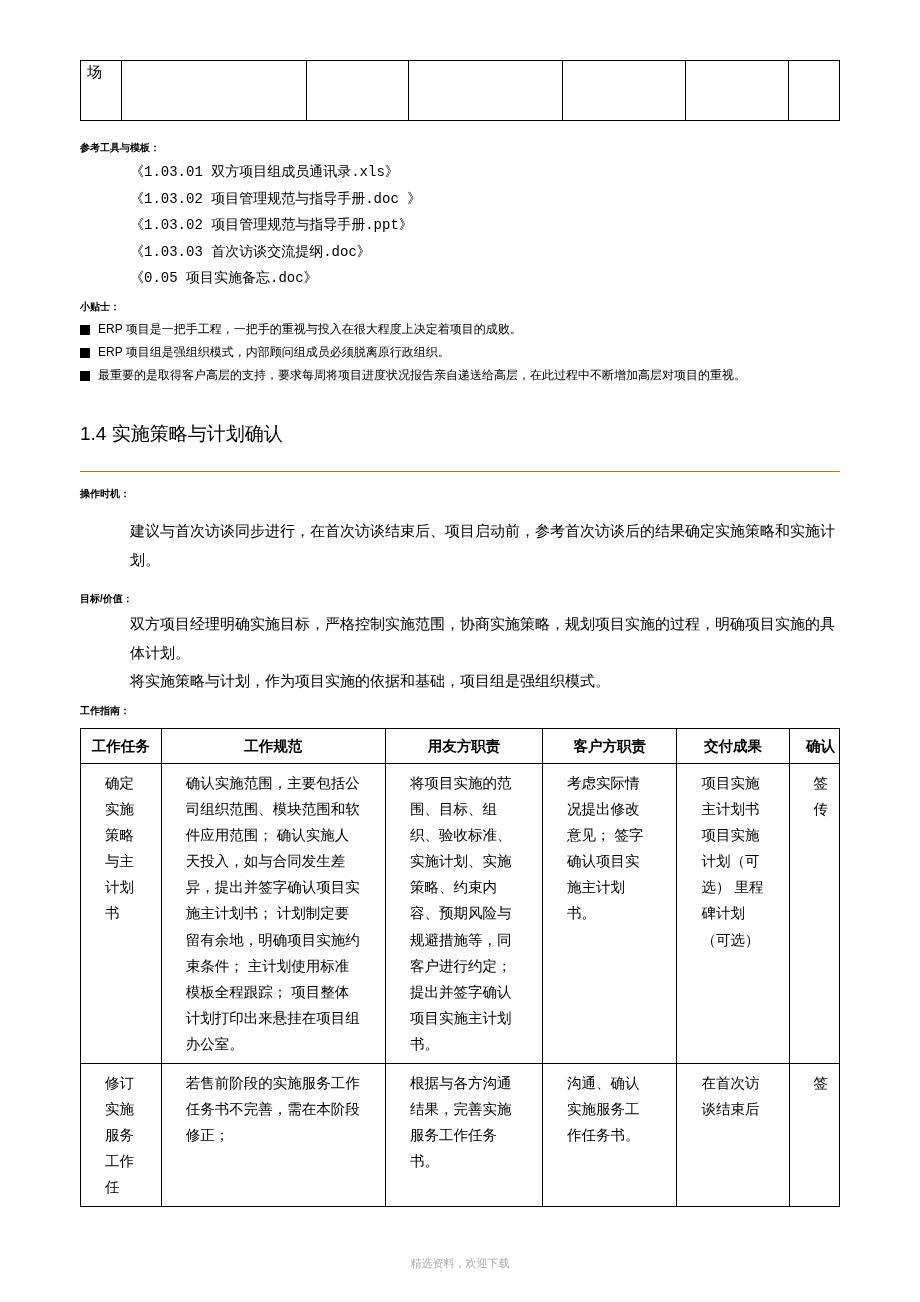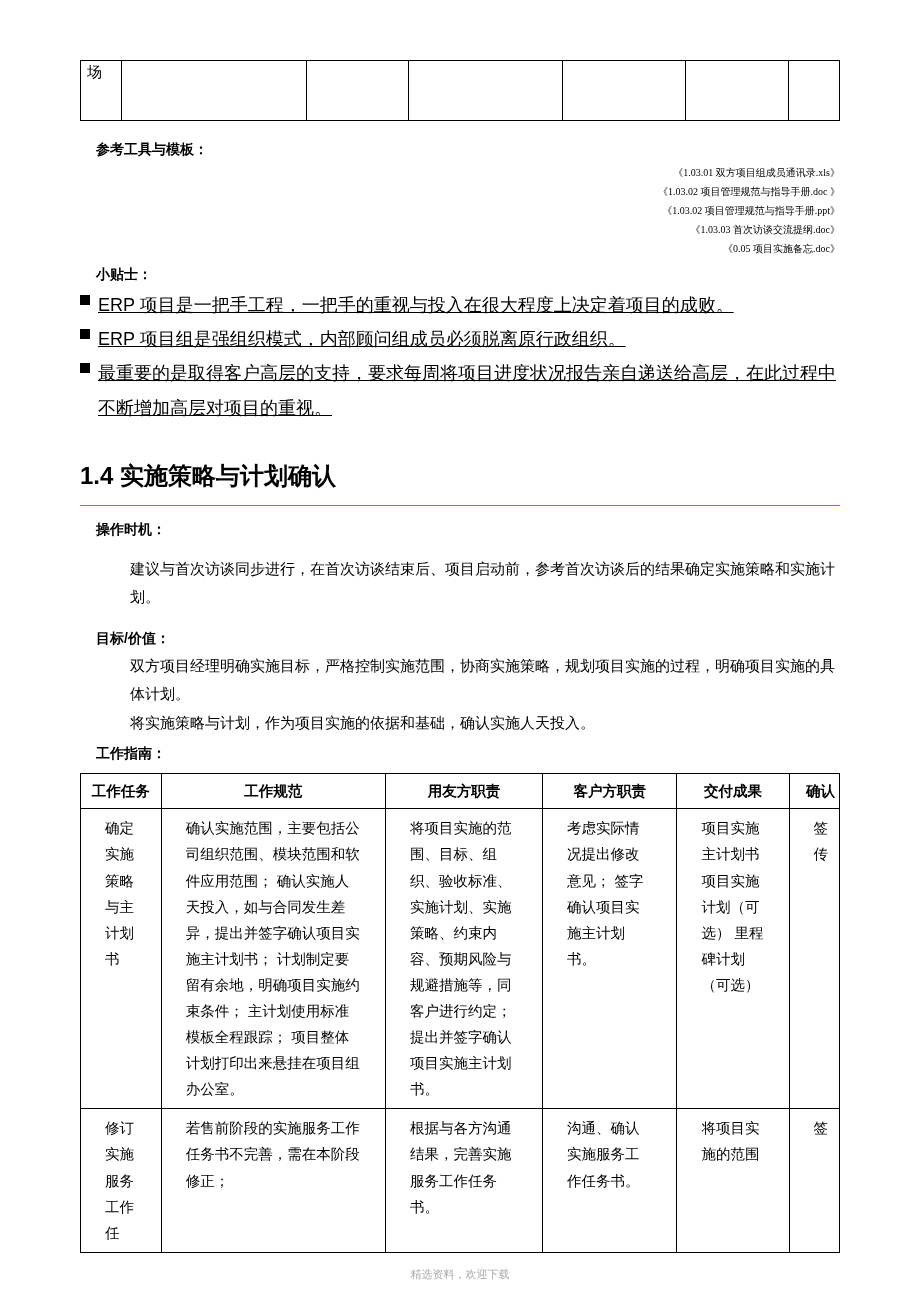--- a/index.html
+++ b/index.html
@@ -7,38 +7,38 @@
   .page { padding: 60px 80px 30px 80px; min-height: 1302px; position: relative; }
   .top-table { border-collapse: collapse; width: 100%; margin-bottom: 20px; }
   .top-table td { border: 1px solid #000; height: 60px; font-size: 15px; vertical-align: top; padding: 2px 6px; }
   .top-table .c1 { width: 40px; }
   .top-table .c2 { width: 180px; }
   .top-table .c3 { width: 100px; }
   .top-table .c4 { width: 150px; }
   .top-table .c5 { width: 120px; }
   .top-table .c6 { width: 100px; }
   .top-table .c7 { width: 50px; }
-  .h-label { font-size: 14px; font-weight: bold; margin: 8px 0 4px 16px; }
-  .indent { padding-left: 50px; font-size: 10px; line-height: 1.9; font-family: Liberation Serif, serif; text-align: right; }
-  .tips { font-size: 18px; line-height: 1.9; text-decoration: underline; }
+  .h-label { font-size: 10px; font-weight: bold; margin: 8px 0 4px 0; }
+  .indent { padding-left: 50px; font-size: 14px; line-height: 1.9; font-family: Liberation Mono, monospace; }
+  .tips { font-size: 12px; line-height: 1.9; }
   .tips .row { display: flex; align-items: flex-start; }
   .tips .sq { width: 10px; height: 10px; background: #000; margin: 7px 8px 0 0; flex-shrink: 0; }
-  .section-h { font-size: 24px; font-weight: bold; margin: 35px 0 13px 0; }
+  .section-h { font-size: 19px; font-weight: normal; margin: 35px 0 24px 0; }
   .hr { height: 1px; background: #b87a00; margin: 4px 0 15px 0; }
   .body-text { font-size: 15px; line-height: 1.9; text-indent: 2em; }
   .main-table { border-collapse: collapse; width: 100%; margin-top: 10px; table-layout: fixed; }
   .main-table th, .main-table td { border: 1px solid #000; font-size: 14.5px; padding: 6px 24px; vertical-align: top; line-height: 1.8; }
   .main-table th { font-weight: bold; text-align: center; padding: 4px 4px; }
   .main-table .col1 { width: 72px; }
   .main-table .col2 { width: 200px; }
   .main-table .col3 { width: 140px; }
   .main-table .col4 { width: 120px; }
   .main-table .col5 { width: 100px; }
   .main-table .col6 { width: 45px; text-align: right; }
-  .footer { position: absolute; bottom: 20px; left: 0; right: 0; text-align: center; font-size: 11px; color: #aaa; }
+  .footer { position: absolute; bottom: 31px; left: 0; right: 0; text-align: center; font-size: 11px; color: #aaa; }
 </style>
 </head>
 <body>
 
 <div class="page">
 
   <table class="top-table">
     <tbody>
         <tr>
       <td class="c1">场</td>
@@ -78,21 +78,21 @@
   </div>
 
   <div class="section-h">1.4 实施策略与计划确认</div>
   <div class="hr"></div>
 
   <div class="h-label">操作时机：</div>
   <div class="body-text" style="text-indent:0; padding-left:50px;margin-top:16px;">建议与首次访谈同步进行，在首次访谈结束后、项目启动前，参考首次访谈后的结果确定实施策略和实施计划。</div>
 
   <div class="h-label" style="margin-top:18px;">目标/价值：</div>
   <div class="body-text" style="text-indent:0; padding-left:50px;">双方项目经理明确实施目标，严格控制实施范围，协商实施策略，规划项目实施的过程，明确项目实施的具体计划。</div>
-  <div class="body-text" style="text-indent:0; padding-left:50px;">将实施策略与计划，作为项目实施的依据和基础，确认实施人天投入。</div>
+  <div class="body-text" style="text-indent:0; padding-left:50px;">将实施策略与计划，作为项目实施的依据和基础，项目组是强组织模式。</div>
 
   <div class="h-label">工作指南：</div>
 
   <table class="main-table">
     <tbody>
         <tr>
       <th class="col1">工作任务</th>
       <th class="col2">工作规范</th>
       <th class="col3">用友方职责</th>
       <th class="col4">客户方职责</th>
@@ -113,20 +113,20 @@
       <td>项目实施主计划书
 项目实施计划（可选）
 里程碑计划（可选）</td>
       <td>签传</td>
     </tr>
     <tr>
       <td>修订实施服务工作任</td>
       <td>若售前阶段的实施服务工作任务书不完善，需在本阶段修正；</td>
       <td>根据与各方沟通结果，完善实施服务工作任务书。</td>
       <td>沟通、确认实施服务工作任务书。</td>
-      <td>将项目实施的范围</td>
+      <td>在首次访谈结束后</td>
       <td>签</td>
     </tr>
   </tbody>
     </table>
 
   <div class="footer">精选资料，欢迎下载</div>
 </div>
 
 </body></html>

